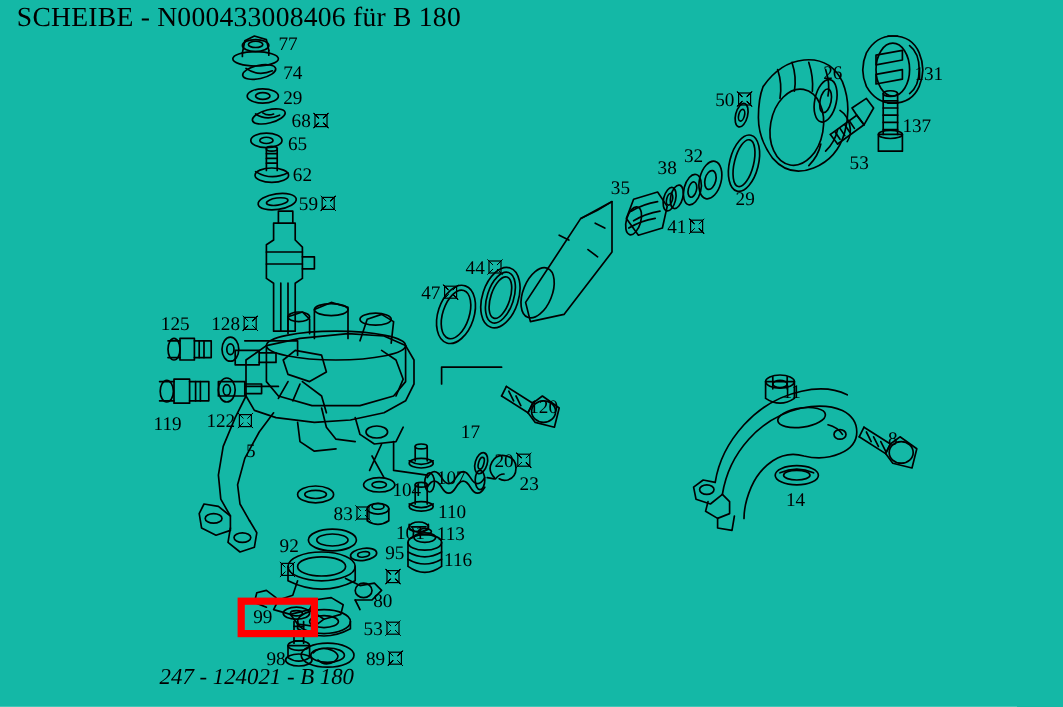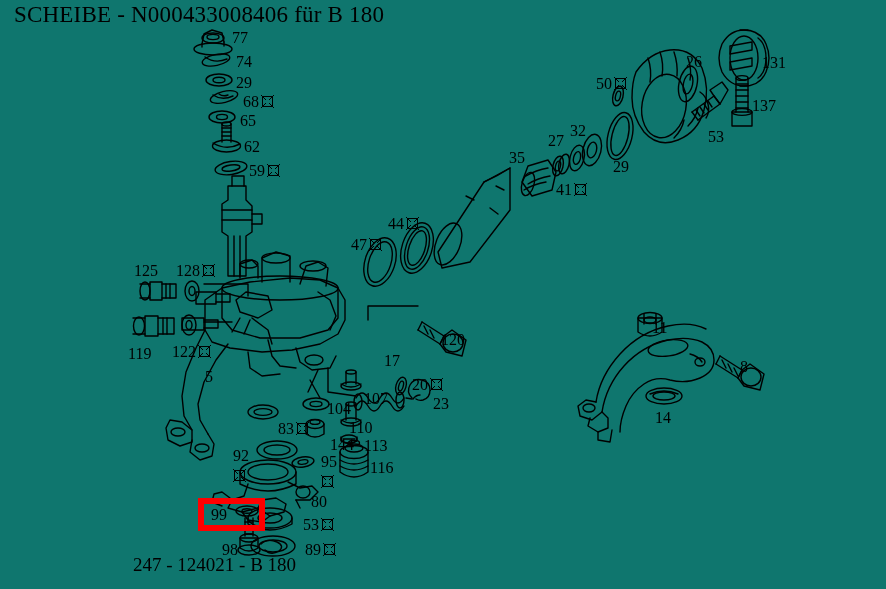--- a/index.html
+++ b/index.html
@@ -1,23 +1,23 @@
 <!DOCTYPE html>
 <html><head>
 <meta charset="utf-8">
 <title>Parts Diagram</title>
 <style>
   html,body{margin:0;padding:0;background:#ffffff;}
   body{width:886px;height:589px;overflow:hidden;
        font-family:"Liberation Serif","DejaVu Serif",serif;color:#000;}
-  #page{position:relative;width:886px;height:589px;background:#0f766e;}
+  #page{position:relative;width:886px;height:589px;background:#14b8a6;}
 
   #title{position:absolute;left:14px;top:2px;font-size:23px;
          letter-spacing:.2px;white-space:nowrap;}
-  #caption{position:absolute;left:133px;top:554px;font-size:19px;white-space:nowrap;}
+  #caption{position:absolute;left:133px;top:554px;font-size:19px;white-space:nowrap;font-style:italic;}
 
   svg#art{position:absolute;left:0;top:0;width:886px;height:589px;}
 
   .lbl{position:absolute;font-size:16px;line-height:20px;white-space:nowrap;}
 
   
   .mk{display:inline-block;width:13px;height:13px;position:relative;
       vertical-align:-1px;margin-left:2px;}
   .mk::before{content:"";position:absolute;left:1px;top:1px;width:9px;height:9px;
       border:1.6px solid #000;}
@@ -377,41 +377,41 @@
   <div class="lbl" style="left:249px;top:161px"><span>59</span><i class="mk"></i></div>
 
   <div class="lbl" style="left:596px;top:74px"><span>50</span><i class="mk"></i></div>
   <div class="lbl" style="left:686px;top:52px"><span>26</span></div>
   <div class="lbl" style="left:762px;top:53px"><span>131</span></div>
   <div class="lbl" style="left:752px;top:96px"><span>137</span></div>
   <div class="lbl" style="left:708px;top:127px"><span>53</span></div>
   <div class="lbl" style="left:613px;top:157px"><span>29</span></div>
 
   <div class="lbl" style="left:509px;top:148px"><span>35</span></div>
-  <div class="lbl" style="left:548px;top:131px"><span>27</span></div>
+  <div class="lbl" style="left:548px;top:131px"><span>38</span></div>
   <div class="lbl" style="left:570px;top:121px"><span>32</span></div>
   <div class="lbl" style="left:556px;top:180px"><span>41</span><i class="mk"></i></div>
 
   <div class="lbl" style="left:388px;top:214px"><span>44</span><i class="mk"></i></div>
   <div class="lbl" style="left:351px;top:235px"><span>47</span><i class="mk"></i></div>
 
   <div class="lbl" style="left:134px;top:261px"><span>125</span></div>
   <div class="lbl" style="left:176px;top:261px"><span>128</span><i class="mk"></i></div>
   <div class="lbl" style="left:128px;top:344px"><span>119</span></div>
   <div class="lbl" style="left:172px;top:342px"><span>122</span><i class="mk"></i></div>
 
   <div class="lbl" style="left:205px;top:367px"><span>5</span></div>
   <div class="lbl" style="left:441px;top:330px"><span>120</span></div>
   <div class="lbl" style="left:384px;top:351px"><span>17</span></div>
   <div class="lbl" style="left:412px;top:375px"><span>20</span><i class="mk"></i></div>
   <div class="lbl" style="left:433px;top:394px"><span>23</span></div>
   <div class="lbl" style="left:364px;top:389px"><span>107</span></div>
   <div class="lbl" style="left:327px;top:399px"><span>104</span></div>
-  <div class="lbl" style="left:349px;top:418px"><span>110</span></div>
-  <div class="lbl" style="left:330px;top:435px"><span>144</span></div>
+  <div class="lbl" style="left:365px;top:418px"><span>110</span></div>
+  <div class="lbl" style="left:330px;top:435px"><span>101</span></div>
   <div class="lbl" style="left:364px;top:436px"><span>113</span></div>
   <div class="lbl" style="left:278px;top:419px"><span>83</span><i class="mk"></i></div>
 
   <div class="lbl" style="left:233px;top:446px"><span>92</span><br><i class="mk" style="margin-left:0"></i></div>
   <div class="lbl" style="left:321px;top:452px"><span>95</span><br><i class="mk" style="margin-left:0"></i></div>
   <div class="lbl" style="left:370px;top:458px"><span>116</span></div>
   <div class="lbl" style="left:311px;top:492px"><span>80</span></div>
   <div class="lbl" style="left:211px;top:505px"><span>99</span></div>
   <div class="lbl" style="left:303px;top:515px"><span>53</span><i class="mk"></i></div>
   <div class="lbl" style="left:222px;top:540px"><span>98</span></div>

